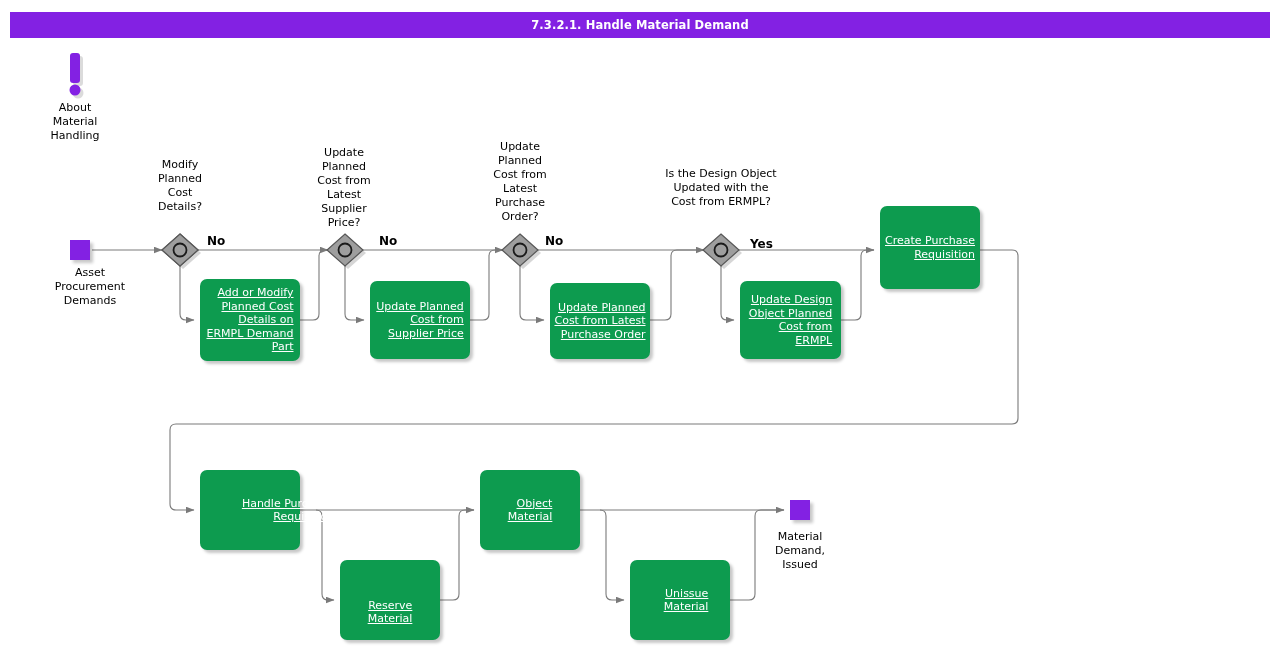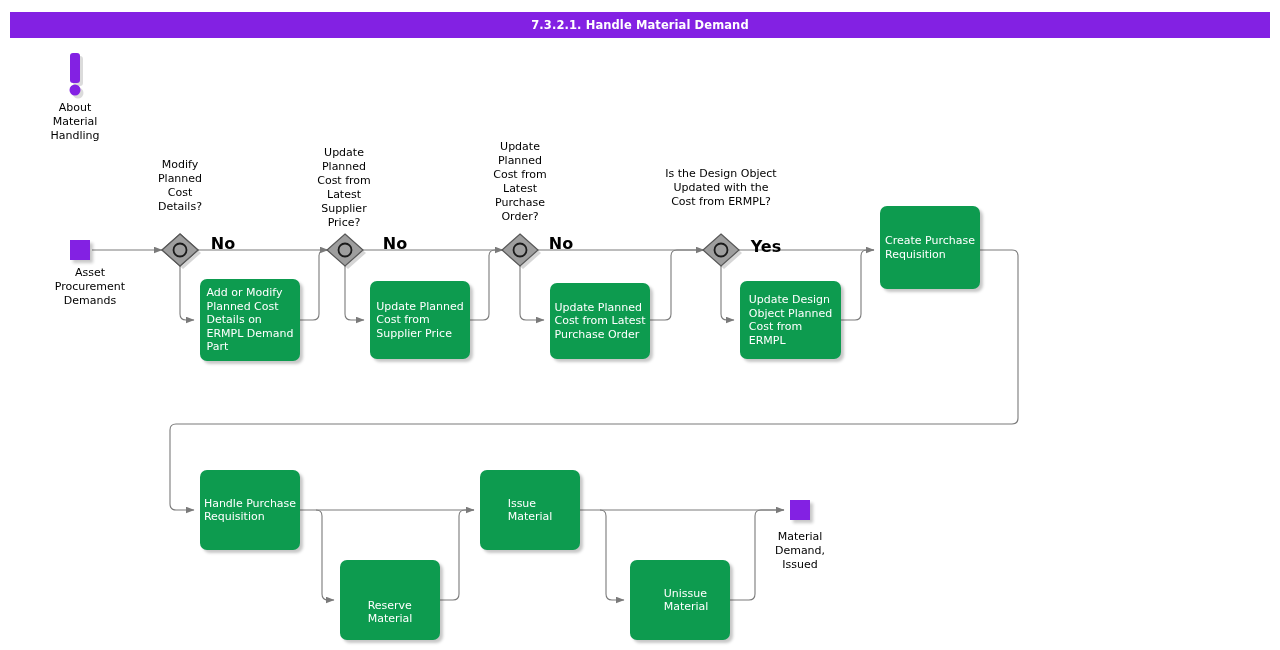--- a/index.html
+++ b/index.html
@@ -43,48 +43,48 @@
     fill: none;
     stroke: #7a7a7a;
     stroke-width: 1.1;
   }
   .node-label {
     position: absolute;
     color: #ffffff;
     font-family: "DejaVu Sans", sans-serif;
     font-size: 11px;
     line-height: 13.5px;
-    text-align: left;
+    text-align: right;
     white-space: pre-line;
     display: flex;
     align-items: center;
     justify-content: center;
+    text-decoration: underline;
   }
   .box {
     position: absolute;
     background: #0D9B4F;
     border-radius: 7px;
     box-shadow: 3px 3px 3px rgba(0,0,0,0.22);
   }
   .caption {
     position: absolute;
     color: #000000;
     font-family: "DejaVu Sans", sans-serif;
     font-size: 11px;
     line-height: 14px;
     text-align: center;
     white-space: pre-line;
   }
   .edge-label {
     position: absolute;
     color: #000000;
     font-family: "DejaVu Sans", sans-serif;
-    font-size: 16px;
+    font-size: 12px;
     font-weight: bold;
-    text-align: center;
   }
   .terminator {
     position: absolute;
     width: 20px;
     height: 20px;
     background: #8321E3;
     box-shadow: 3px 3px 3px rgba(0,0,0,0.22);
   }
   .note-icon {
     position: absolute;
@@ -232,29 +232,29 @@
   <div class="node-label" style="left:740px; top:281px; width:101px; height:78px;">Update Design
 Object Planned
 Cost from
 ERMPL</div>
 
   <div class="box" style="left:880px; top:206px; width:100px; height:83px;"></div>
   <div class="node-label" style="left:880px; top:206px; width:100px; height:83px;">Create Purchase
 Requisition</div>
 
   <div class="box" style="left:200px; top:470px; width:100px; height:80px;"></div>
-  <div class="node-label" style="left:200px; top:470px; width:100px; height:80px;">Handle Purchase
+  <div class="node-label" style="left:200px; top:470px; width:100px; height:80px;padding-left:38px;">Handle Purchase
 Requisition</div>
 
   <div class="box" style="left:340px; top:560px; width:100px; height:80px;"></div>
   <div class="node-label" style="left:340px; top:560px; width:100px; height:104px;">Reserve
 Material</div>
 
   <div class="box" style="left:480px; top:470px; width:100px; height:80px;"></div>
-  <div class="node-label" style="left:480px; top:470px; width:100px; height:80px;">Issue
+  <div class="node-label" style="left:480px; top:470px; width:100px; height:80px;">Object
 Material</div>
 
   <div class="box" style="left:630px; top:560px; width:100px; height:80px;"></div>
   <div class="node-label" style="left:630px; top:560px; width:112px; height:80px;">Unissue
 Material</div>
 
   <div class="terminator" style="left:790px; top:500px;"></div>
   <div class="caption" style="left:745px; top:530px; width:110px;">Material
 Demand,
 Issued</div>

